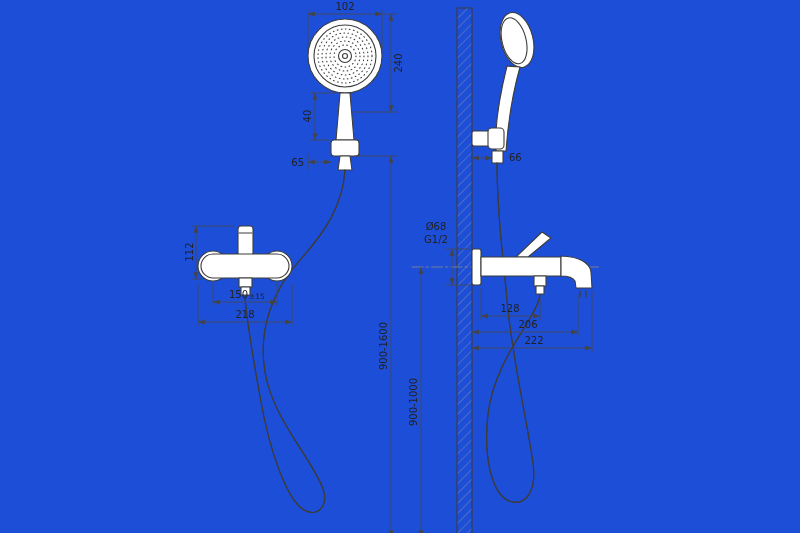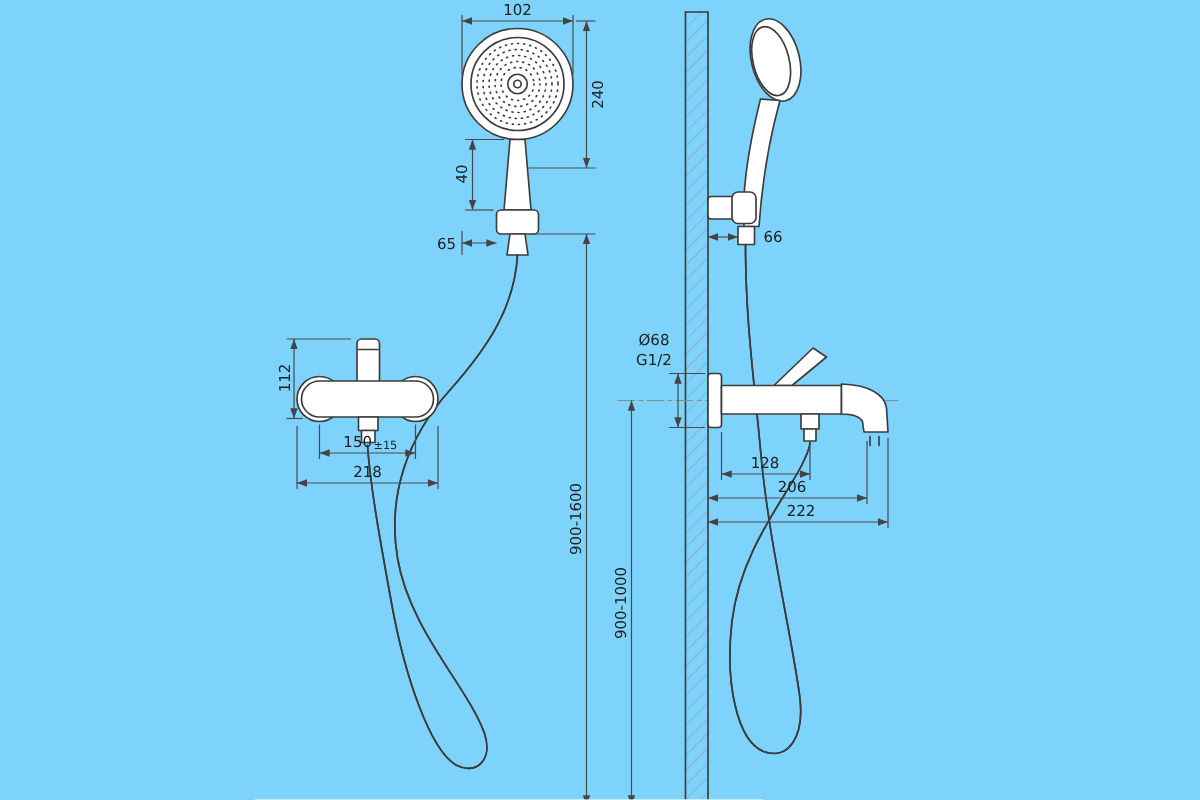--- a/index.html
+++ b/index.html
@@ -1,16 +1,16 @@
 <!DOCTYPE html>
 <html><head>
 <meta charset="utf-8">
 <style>
   html,body{margin:0;padding:0;background:#ffffff;}
-  .sheet{position:relative;width:800px;height:533px;background:#7dd3fc;overflow:hidden;
+  .sheet{position:relative;width:800px;height:533px;background:#1d4ed8;overflow:hidden;
          font-family:"Liberation Sans", sans-serif;}
   svg{display:block;}
   
   .draw path,.draw rect,.draw circle,.draw ellipse,.draw line,.draw polygon{
       fill:none;stroke:#3c3c3c;stroke-width:1.1;stroke-linejoin:round;stroke-linecap:round;}
   
   .dims line{stroke:#4a4a4a;stroke-width:0.8;fill:none;}
   .dims text{font-family:"DejaVu Sans","Liberation Sans",sans-serif;font-size:10px;fill:#222;}
   .dims text.small{font-size:7.5px;}
   .cl{stroke:#8a8a8a !important;stroke-width:0.8 !important;stroke-dasharray:11 3 2.5 3;}

